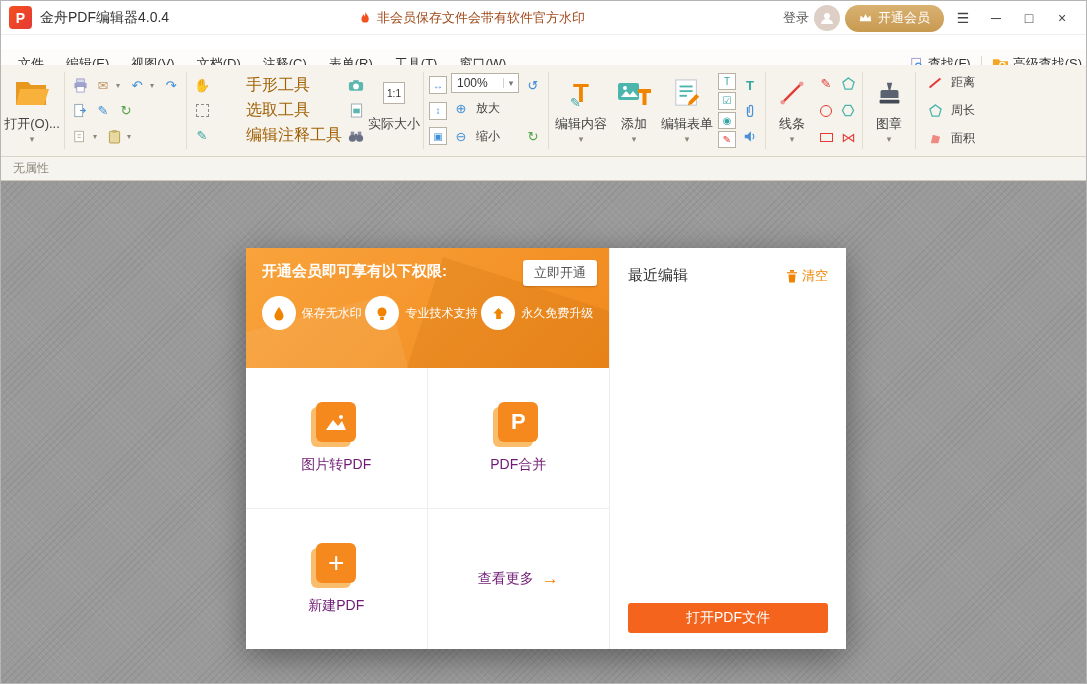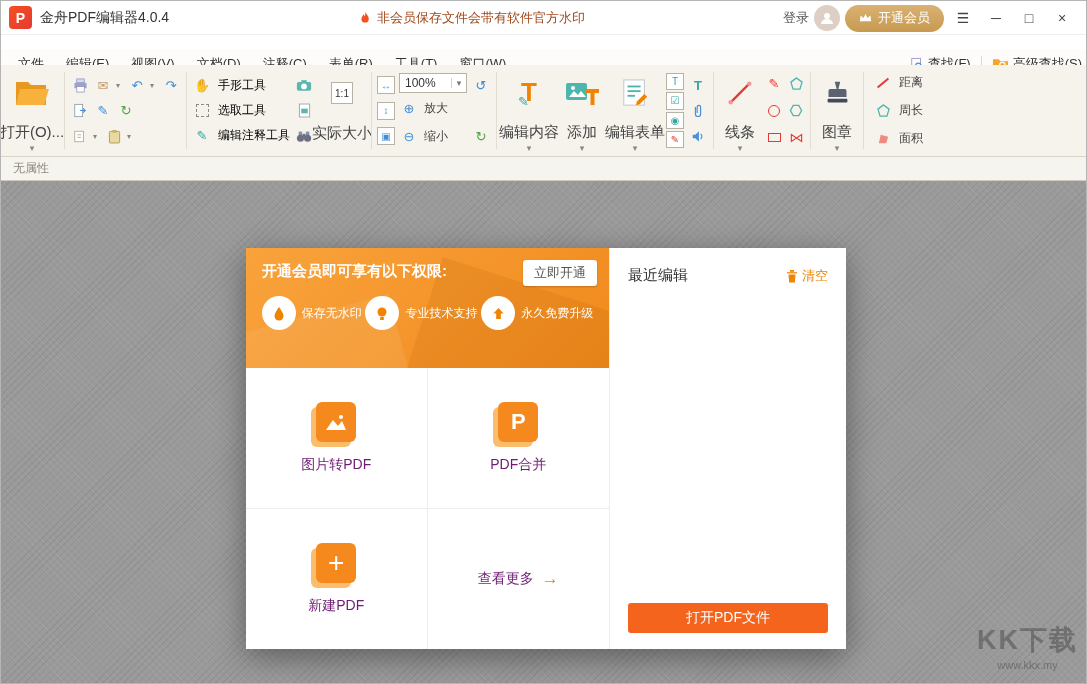--- a/index.html
+++ b/index.html
@@ -23,29 +23,29 @@
   .menu-item { font-size:13px; color:#333; padding:0 11px; line-height:30px; cursor:pointer; }
   .mb-right { position:absolute; right:4px; top:0; height:30px; display:flex; align-items:center; gap:10px; }
   .mb-find { display:flex; align-items:center; gap:4px; font-size:13px; color:#333; cursor:pointer; }
   .mb-sep { width:1px; height:16px; background:#ddd8cc; }
 
   
   .toolbar { position:absolute; top:64px; left:0; right:0; height:92px; background:#f6f3ec; border-bottom:1px solid #d9d4c7; display:flex; align-items:stretch; padding:3px 2px; }
   .vsep { width:1px; background:#e2ddd0; margin:4px 3px; }
   .tb-big { width:58px; display:flex; flex-direction:column; align-items:center; justify-content:flex-start; padding-top:6px; cursor:pointer; }
   .tb-big .big-ic { height:38px; display:flex; align-items:center; justify-content:center; }
-  .tb-big .big-lbl { font-size:15px; color:#444; margin-top:12px; white-space:nowrap; }
+  .tb-big .big-lbl { font-size:13px; color:#444; margin-top:3px; white-space:nowrap; }
   .dd { font-size:9px; color:#8b8676; line-height:9px; margin-top:2px; }
   .tb-col { display:flex; flex-direction:column; justify-content:space-between; padding:5px 2px; }
   .tb-row { display:flex; align-items:center; gap:3px; height:24px; }
   .ti { width:20px; height:20px; display:flex; align-items:center; justify-content:center; font-size:13px; cursor:pointer; }
   .ti-dd { font-size:8px; color:#8b8676; width:8px; cursor:pointer; }
   .blue { color:#3f8fd6; } .green { color:#57a64a; } .teal { color:#35a5a0; } .red { color:#e53935; } .gray { color:#8a8a8a; }
   .tool-lbl-row { display:flex; align-items:center; gap:6px; height:26px; cursor:pointer; }
-  .tool-lbl-row .lbl { font-size:12px; color:#000000; white-space:nowrap; }
+  .tool-lbl-row .lbl { font-size:16px; color:#a16207; white-space:nowrap;margin-left:28px; }
   .boxic { width:18px; height:18px; border:1px solid #b8b2a4; background:#fff; display:flex; align-items:center; justify-content:center; font-size:10px; color:#3f8fd6; cursor:pointer; }
   .dashbox { width:13px; height:13px; border:1px dashed #8a8a8a; }
   .combo { width:68px; height:20px; background:#fff; border:1px solid #b8b2a4; display:flex; align-items:center; font-size:12px; color:#333; cursor:pointer; }
   .combo .val { flex:1; padding-left:5px; }
   .combo .cdd { width:15px; border-left:1px solid #d6d1c4; text-align:center; font-size:9px; color:#777; }
   .zoom-row { display:flex; align-items:center; gap:5px; height:24px; cursor:pointer; }
   .zoom-row .zlbl { font-size:12px; color:#444; }
   .shape-grid { display:grid; grid-template-columns:22px 22px; grid-auto-rows:27px; align-content:center; justify-items:center; align-items:center; }
   .measure-col { display:flex; flex-direction:column; justify-content:center; gap:4px; padding:0 6px; }
   .measure-row { display:flex; align-items:center; gap:6px; height:24px; cursor:pointer; }
@@ -555,19 +555,15 @@
                 <rect x="4" y="1" width="4" height="1.8" fill="#f08300"></rect>
                 <path d="M2.5 5.5 h7 l-.7 8 h-5.6 Z" fill="#f08300"></path>
               </svg>
             <span>清空</span>
           </div>
         </div>
         <div class="open-pdf-btn">打开PDF文件</div>
       </div>
     </div>
 
-    <div class="watermark">
-      <div class="w1">KK下载</div>
-      <div class="w2">www.kkx.my</div>
-    </div>
   </div>
 
 </div>
 
 </body></html>

